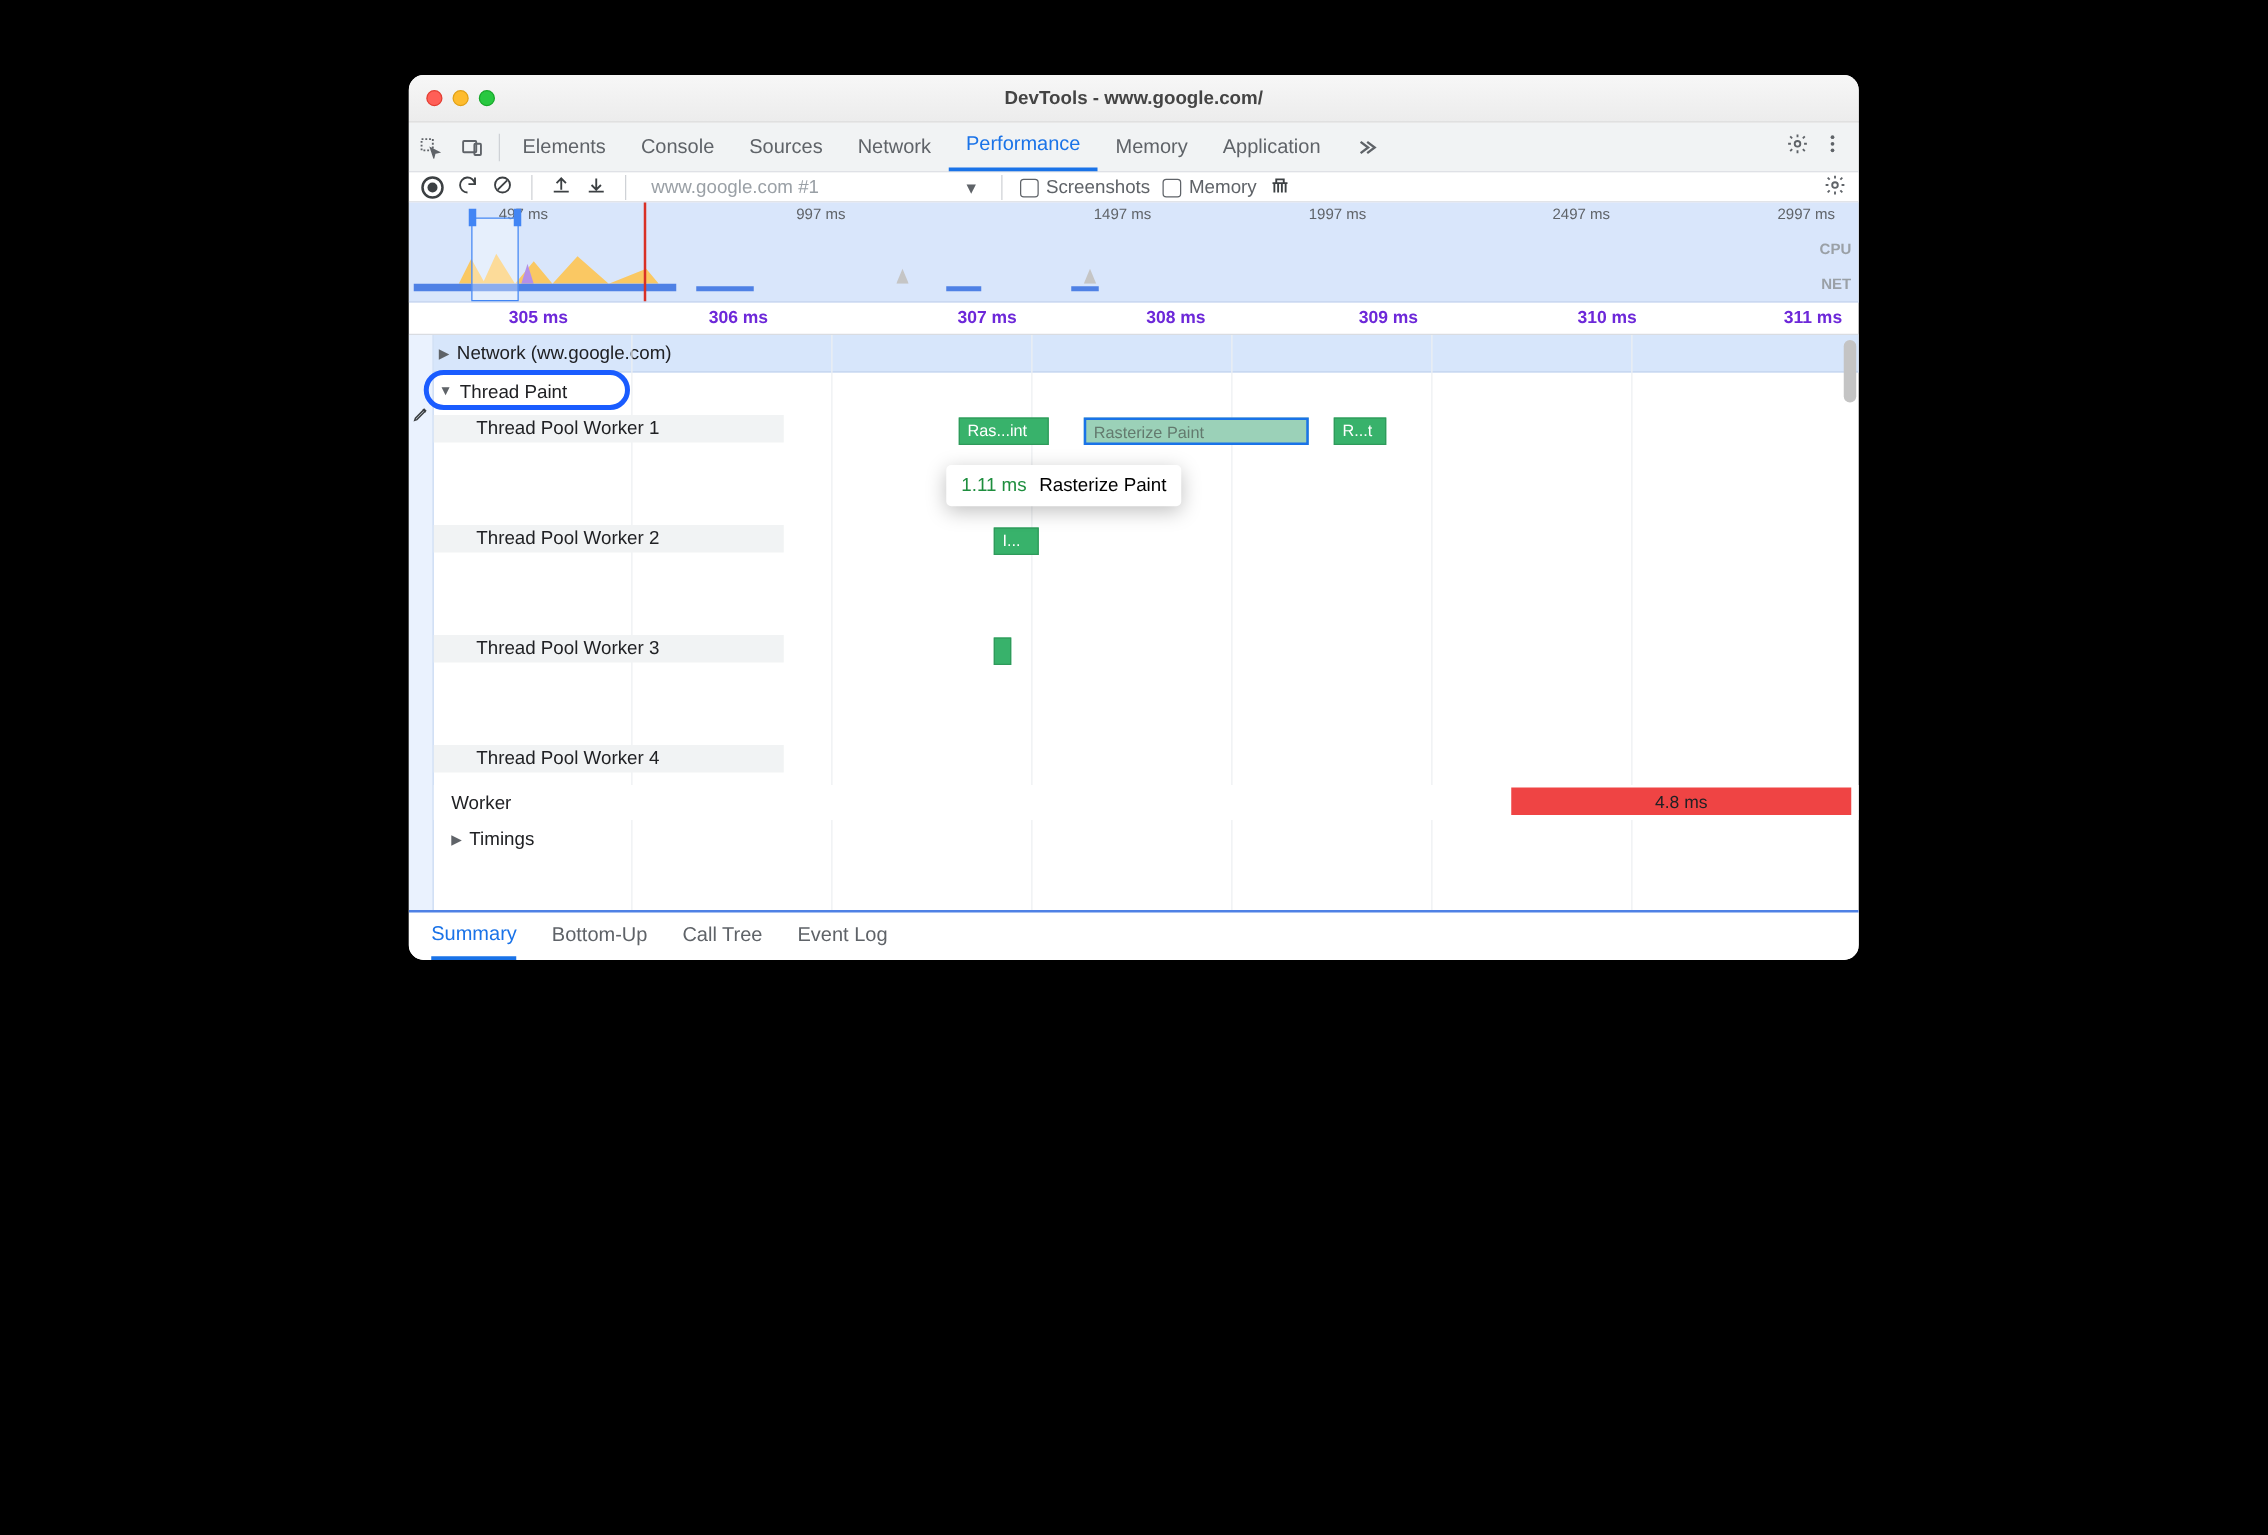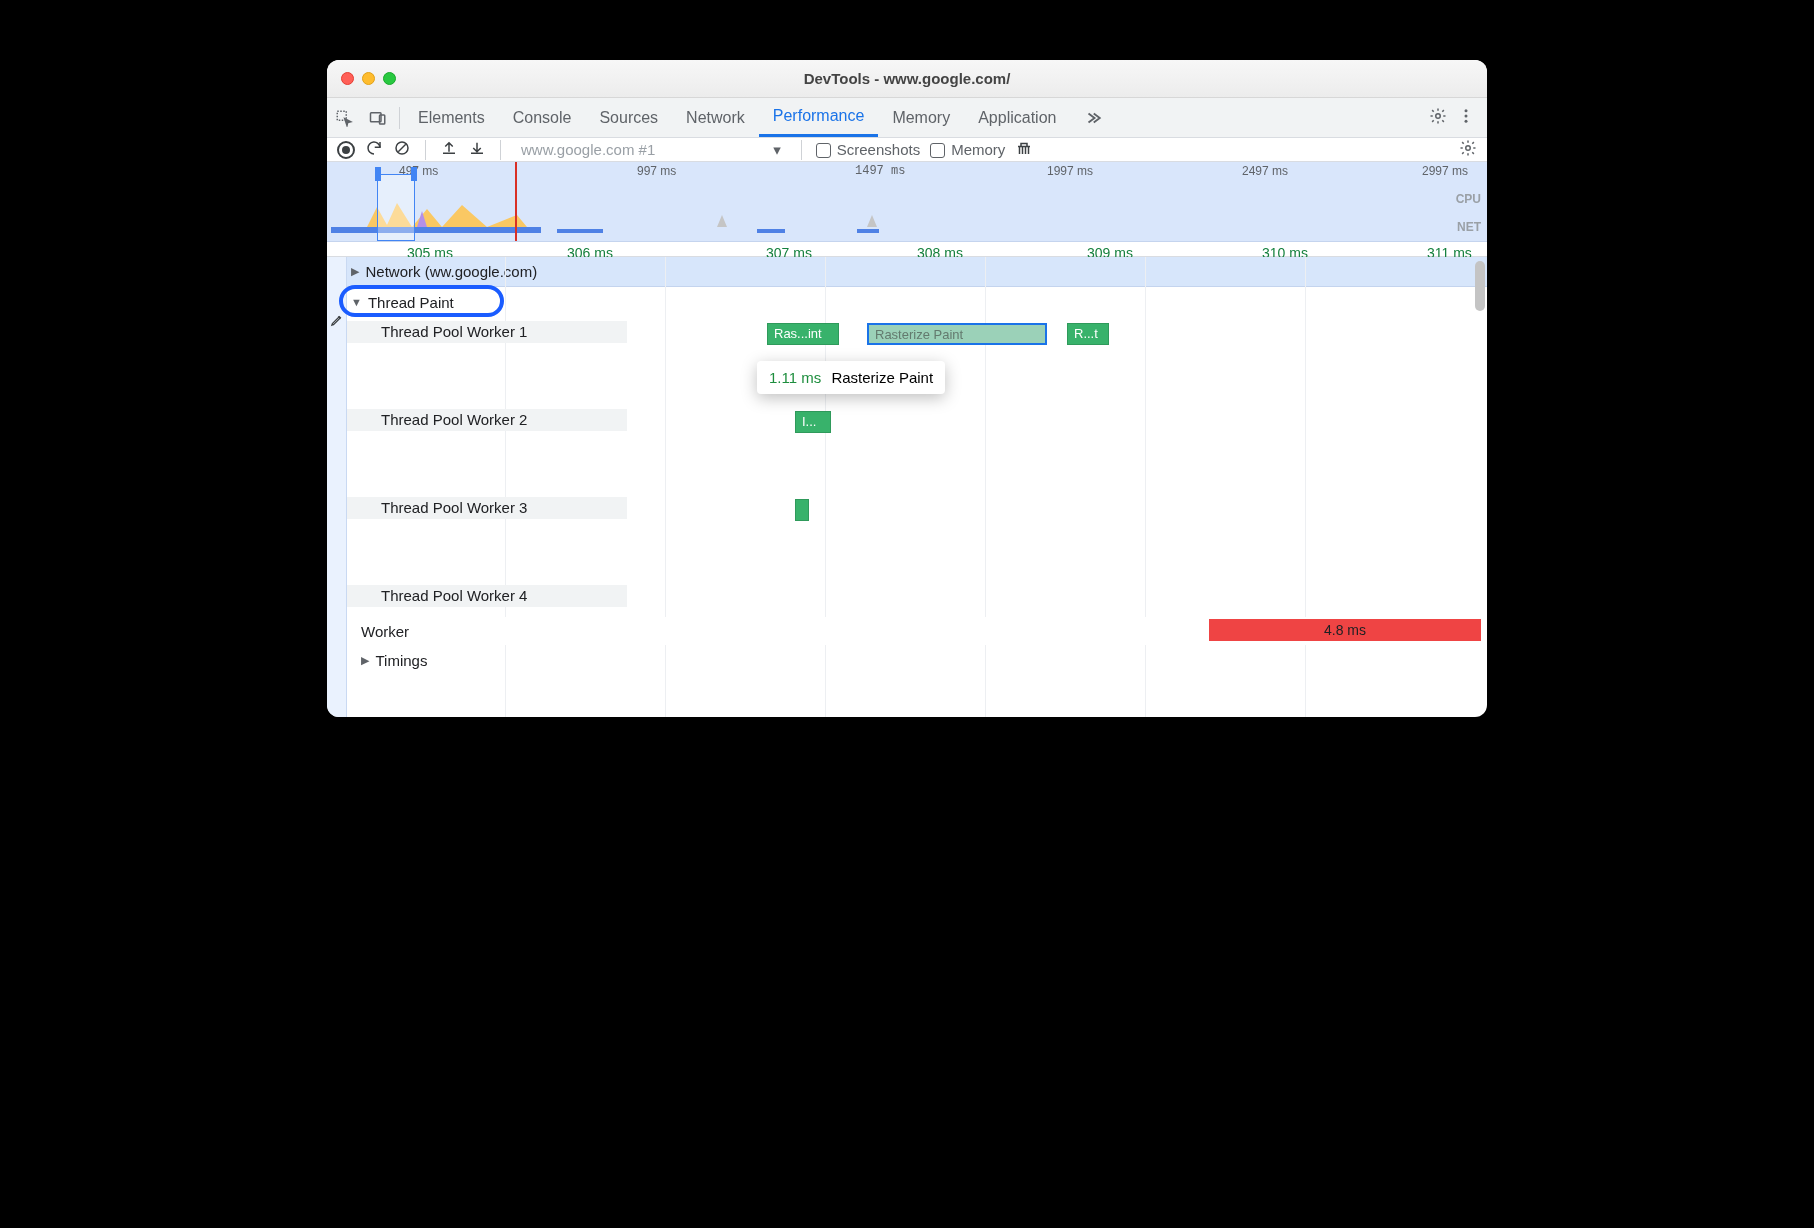--- a/index.html
+++ b/index.html
@@ -71,21 +71,21 @@
   .overview .cpu-label,.overview .net-label{ position:absolute; right:6px; font-size:12px; color:#9aa0a6; font-weight:600;}
   .overview .cpu-label{ top:30px;} .overview .net-label{ top:58px;}
   .ov-tick { position:absolute; top:2px; font-size:12px; color:#5f6368;}
   .ov-activity { position:absolute; bottom:22px; height:22px; }
   .ov-net { position:absolute; bottom:8px; height:6px; background:#4f81e5;}
   .ov-scrub { position:absolute; top:12px; bottom:0; width:38px; background:rgba(255,255,255,0.35); border:1px solid #4285f4;}
   .ov-scrub .handle{position:absolute;top:-8px;width:6px;height:14px;background:#4285f4;}
   .ov-scrub .handle.l{left:-3px;} .ov-scrub .handle.r{right:-3px;}
   .ov-redline{position:absolute;top:0;bottom:0;width:2px;background:#d93025;}
   
-  .ruler { height:15px; border-bottom:1px solid #d9dce1; display:flex; position:relative; font-size:14px;color:#15803d;}
+  .ruler { height:26px; border-bottom:1px solid #d9dce1; display:flex; position:relative; font-size:14px;color:#6d28d9;font-weight:bold;}
   .ruler .tick { position:absolute; top:3px;}
   
   .flame { display:flex; }
   .gutter { width:20px; background:#eaf2fe; border-right:1px solid #c9d9f2;}
   .gutter .pencil { margin-top:56px; display:flex; justify-content:center;}
   .tracks { flex:1; position:relative; }
   
   .row-network { height:30px; background:#d7e6fb; border-bottom:1px solid #c4d4ee; display:flex; align-items:center; padding-left:4px; font-size:15px; color:#202124;}
   .disclosure { font-size:11px; color:#5f6368; margin-right:6px;}
   
@@ -217,21 +217,21 @@
             <path d="M12 2v3M12 19v3M4.2 4.2l2.1 2.1M17.7 17.7l2.1 2.1M2 12h3M19 12h3M4.2 19.8l2.1-2.1M17.7 6.3l2.1-2.1"></path>
           </svg>
       </span>
     </div>
   </div>
 
   <div class="overview">
     <div id="ov-ticks">
         <span class="ov-tick" style="left: 72px;">497 ms</span>
         <span class="ov-tick" style="left: 310px;">997 ms</span>
-        <span class="ov-tick" style="left: 528px; font-family: Liberation Mono, monospace;">1497 ms</span>
+        <span class="ov-tick" style="left: 548px;">1497 ms</span>
         <span class="ov-tick" style="left: 720px;">1997 ms</span>
         <span class="ov-tick" style="left: 915px;">2497 ms</span>
         <span class="ov-tick" style="left: 1095px;">2997 ms</span>
       </div>
     <div class="cpu-label">CPU</div>
     <div class="net-label">NET</div>
 
     <div class="ov-activity" style="left:40px;width:160px;">
       <svg width="160" height="30">
           <path d="M0 30 L10 10 L20 28 L30 6 L45 30 L60 12 L75 30 L95 8 L120 30 L150 18 L160 30 Z" fill="#fac863"></path>
@@ -347,14 +347,22 @@
       </div>
       <div class="timings-row">
         <span class="disclosure">▶</span>
         <span>Timings</span>
       </div>
 
       <div class="scrollbar" style="top:4px;height:50px;"></div>
     </div>
   </div>
 
+  <div class="bottom-tabs">
+    <div id="bottom-tabs-ct" style="display:flex;gap:28px;height:100%;align-items:center;">
+        <div class="btab active">Summary</div>
+        <div class="btab">Bottom-Up</div>
+        <div class="btab">Call Tree</div>
+        <div class="btab">Event Log</div>
+      </div>
+  </div>
 
 </div>
 
 </body></html>

